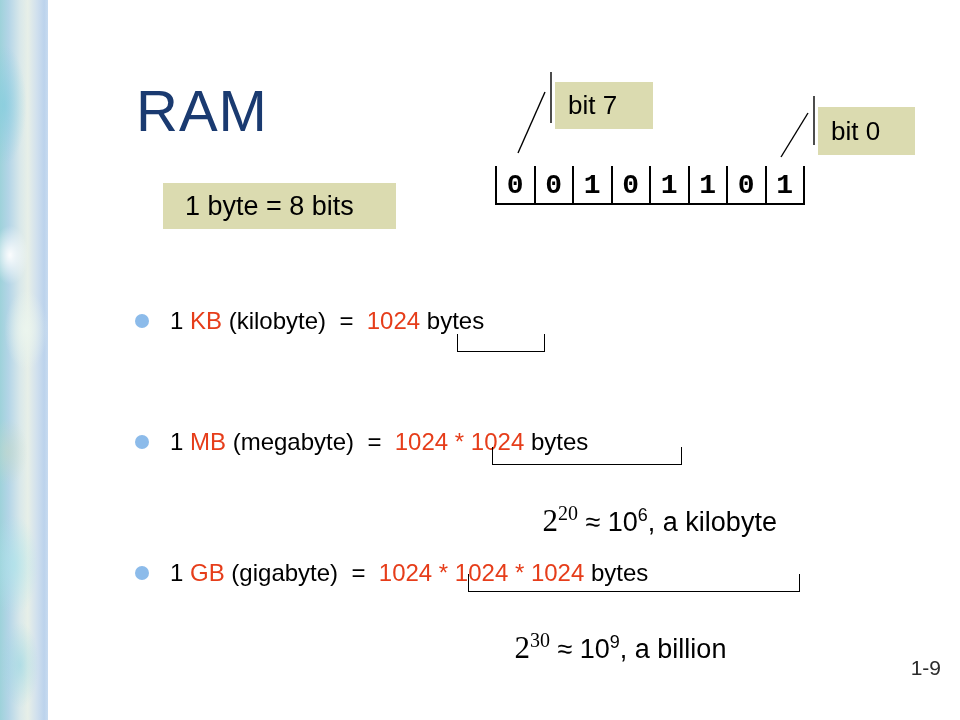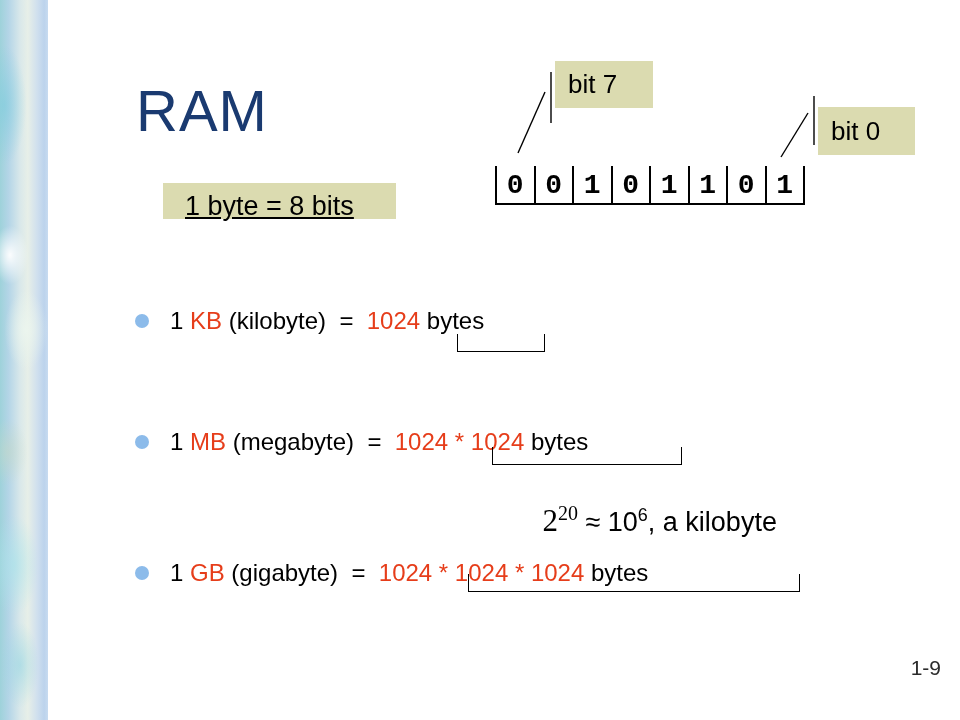--- a/index.html
+++ b/index.html
@@ -21,22 +21,22 @@
   }
   .title {
     position:absolute; left:128px; top:70px; margin:8px;
     font-size:58px; font-weight:400; line-height:66px;
     color:var(--navy, #1a3a70); letter-spacing:1px;
   }
   .tanbox {
     position:absolute; background:var(--tan, #dbdbb0);
     font-size:27px; color:#000; white-space:pre;
   }
-  .byte-box { left:163px; top:183px; width:233px; height:36px; line-height:46px; padding-left:22px; box-sizing:border-box;text-decoration:underline; }
-  .bit7-box { left:555px; top:61px;  width:98px; height:47px; line-height:47px; padding-left:13px; box-sizing:border-box; font-size:26px; }
+  .byte-box { left:163px; top:183px; width:233px; height:46px; line-height:46px; padding-left:22px; box-sizing:border-box; }
+  .bit7-box { left:555px; top:82px;  width:98px; height:47px; line-height:47px; padding-left:13px; box-sizing:border-box; font-size:26px; }
   .bit0-box { left:818px; top:95px;  width:97px; height:48px; line-height:48px; padding-left:13px; box-sizing:border-box; font-size:26px;margin-top:12px; }
   .leaders { position:absolute; left:0; top:0; pointer-events:none; }
   .leaders line { stroke:#000; stroke-width:1.4; }
   .bit-row {
     position:absolute; left:495px; top:166px; width:306px; height:37px;
     display:flex;
     border-left:2px solid #000; border-right:2px solid #000; border-bottom:2px solid #000;
     box-sizing:content-box;
   }
   .bit-cell {
@@ -107,16 +107,19 @@
   <div class="brace" style="left:492px; top:447px; width:190px; height:18px;"></div>
   <div class="note" style="left:508px; top:470px;">
     <span class="serif"><span>2</span><sup>20</sup></span><span class="sansr"><span> ≈ 10</span><sup>6</sup><span>, a kilobyte</span></span>
   </div>
 
   <div class="bullet-line" style="top:555px;">
     <span class="dot"></span>
     <span class="bt"><span>1 </span><span class="red">GB</span><span> (gigabyte)  =  </span><span class="red">1024 * 1024 * 1024</span><span> bytes</span></span>
   </div>
   <div class="brace" style="left:468px; top:574px; width:332px; height:18px;"></div>
+  <div class="note" style="left:480px; top:597px;">
+    <span class="serif"><span>2</span><sup>30</sup></span><span class="sansr"><span> ≈ 10</span><sup>9</sup><span>, a billion</span></span>
+  </div>
 
   <div class="page-num">1-9</div>
 
 </div>
 
 </body></html>

